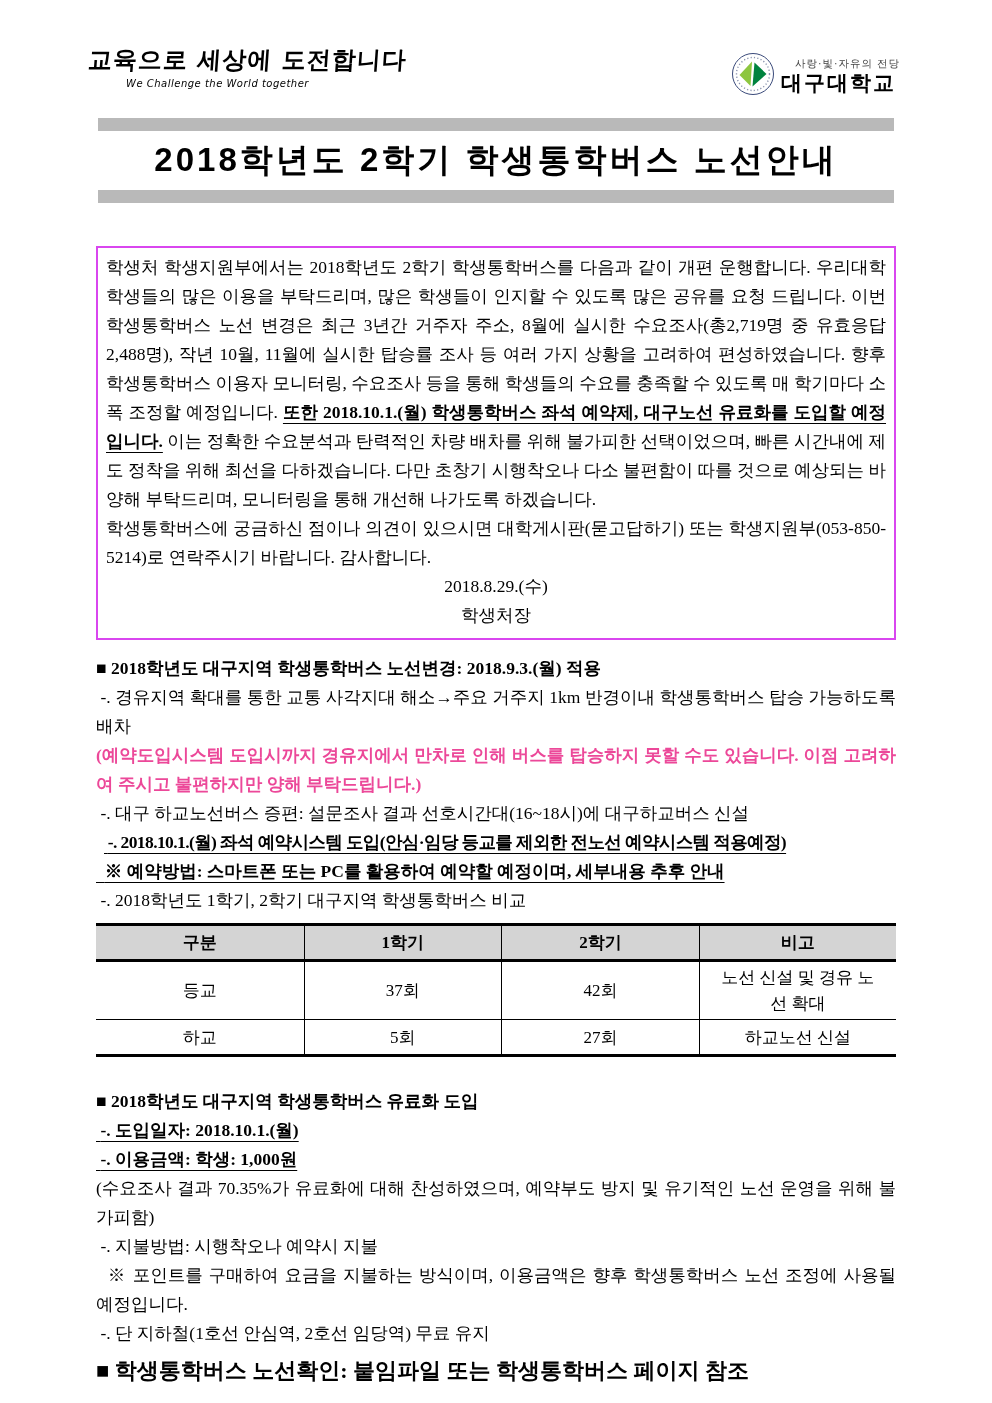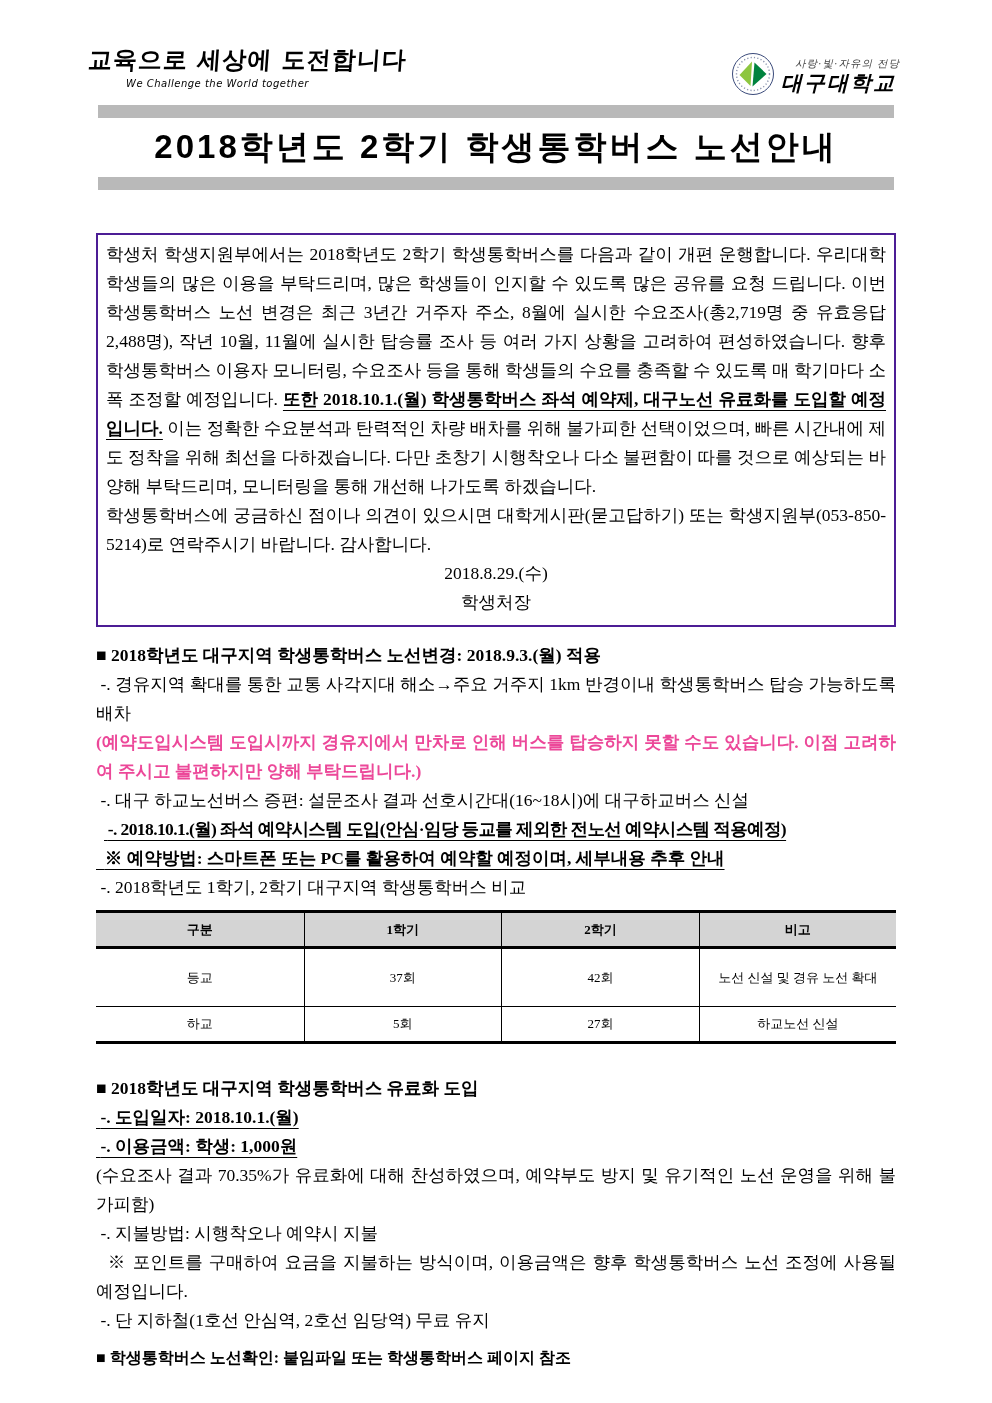--- a/index.html
+++ b/index.html
@@ -7,62 +7,62 @@
         font-family:"Liberation Serif", serif;overflow:hidden;}
 
   
   .hdr{position:absolute;top:0;left:0;width:100%;height:116px;}
   .logo-left{position:absolute;left:88px;top:44px;}
   .slogan-kr{font-family:"DejaVu Sans", sans-serif;font-weight:bold;font-size:24px;
              letter-spacing:1px;transform:skewX(-4deg);}
   .slogan-en{font-family:"DejaVu Sans", sans-serif;font-size:10px;font-style:italic;
              margin:2px 0 0 38px;letter-spacing:0.5px;}
   .logo-right{position:absolute;right:92px;top:52px;display:flex;align-items:center;}
-  .univ-text{margin-left:6px;display:flex;flex-direction:column;font-style:italic;}
+  .univ-text{margin-left:6px;display:flex;flex-direction:column;}
   .motto{font-family:"Liberation Sans", sans-serif;font-size:10.5px;color:#444;
          letter-spacing:1px;margin-left:14px;}
   .univ-name{font-family:"Liberation Sans", sans-serif;font-size:21px;font-weight:800;
              letter-spacing:2px;line-height:1.1;}
 
   
-  .content{position:absolute;top:105px;left:96px;width:800px;}
+  .content{position:absolute;top:118px;left:96px;width:800px;}
 
   .title-block{margin-bottom:26px;}
   .bar{height:13px;background:#b9b9b9;margin:0 2px;}
   .doc-title{font-family:"Liberation Sans", sans-serif;font-size:33px;font-weight:800;
              text-align:center;letter-spacing:3px;margin:7px 0;white-space:nowrap;}
 
-  .notice-box{border:2px solid #4c1d95;padding:5px 8px 8px;font-size:17.5px;line-height:29px;
+  .notice-box{border:2px solid #d946ef;padding:5px 8px 8px;font-size:17.5px;line-height:29px;
               margin-bottom:14px;margin-top:43px;}
   .jp{margin:0;text-align:justify;white-space:pre-wrap;}
   .center{margin:0;text-align:center;white-space:pre-wrap;}
   .bu{font-weight:bold;text-decoration:underline;text-underline-offset:5px;}
 
   .sec p{margin:0;font-size:17.5px;line-height:29px;text-align:justify;white-space:pre-wrap;}
   .sec{margin-bottom:8px;}
   .sec .head{font-weight:bold;}
   .sec .red{color:#ec4899;font-weight:bold;}
   .sec .bul{font-weight:bold;text-decoration:underline;text-underline-offset:5px;}
   .sec .fit{letter-spacing:-0.6px;margin-left:8px;}
 
   
   table.cmp{width:100%;border-collapse:collapse;margin:6px 0 30px;
             border-top:3px solid #000;border-bottom:3px solid #000;
-            font-size:13px;}
+            font-size:17px;}
   table.cmp th, table.cmp td{border-left:1px solid #000;border-right:1px solid #000;
             text-align:center;vertical-align:middle;padding:0 18px;}
   table.cmp th:first-child, table.cmp td:first-child{border-left:none;}
   table.cmp th:last-child, table.cmp td:last-child{border-right:none;}
   table.cmp thead th{background:#d4d4d4;font-weight:bold;height:33px;
             border-bottom:3px solid #000;}
   table.cmp tbody tr.r1 td{height:57px;line-height:26px;border-bottom:1px solid #000;}
   table.cmp tbody tr.r2 td{height:34px;}
   .c0{width:26%;} .c1{width:24.7%;} .c2{width:24.7%;} .c3{width:24.6%;}
 
-  .footer-line{margin:2px 0 0;font-size:16px;line-height:30px;font-weight:bold;white-space:pre-wrap;}
+  .footer-line{margin:2px 0 0;font-size:22px;line-height:30px;font-weight:bold;white-space:pre-wrap;}
 </style>
 </head>
 <body>
 
 <div class="page">
 
   <div class="hdr">
     <div class="logo-left">
       <div class="slogan-kr">교육으로 세상에 도전합니다</div>
       <div class="slogan-en">We Challenge the World together</div>

